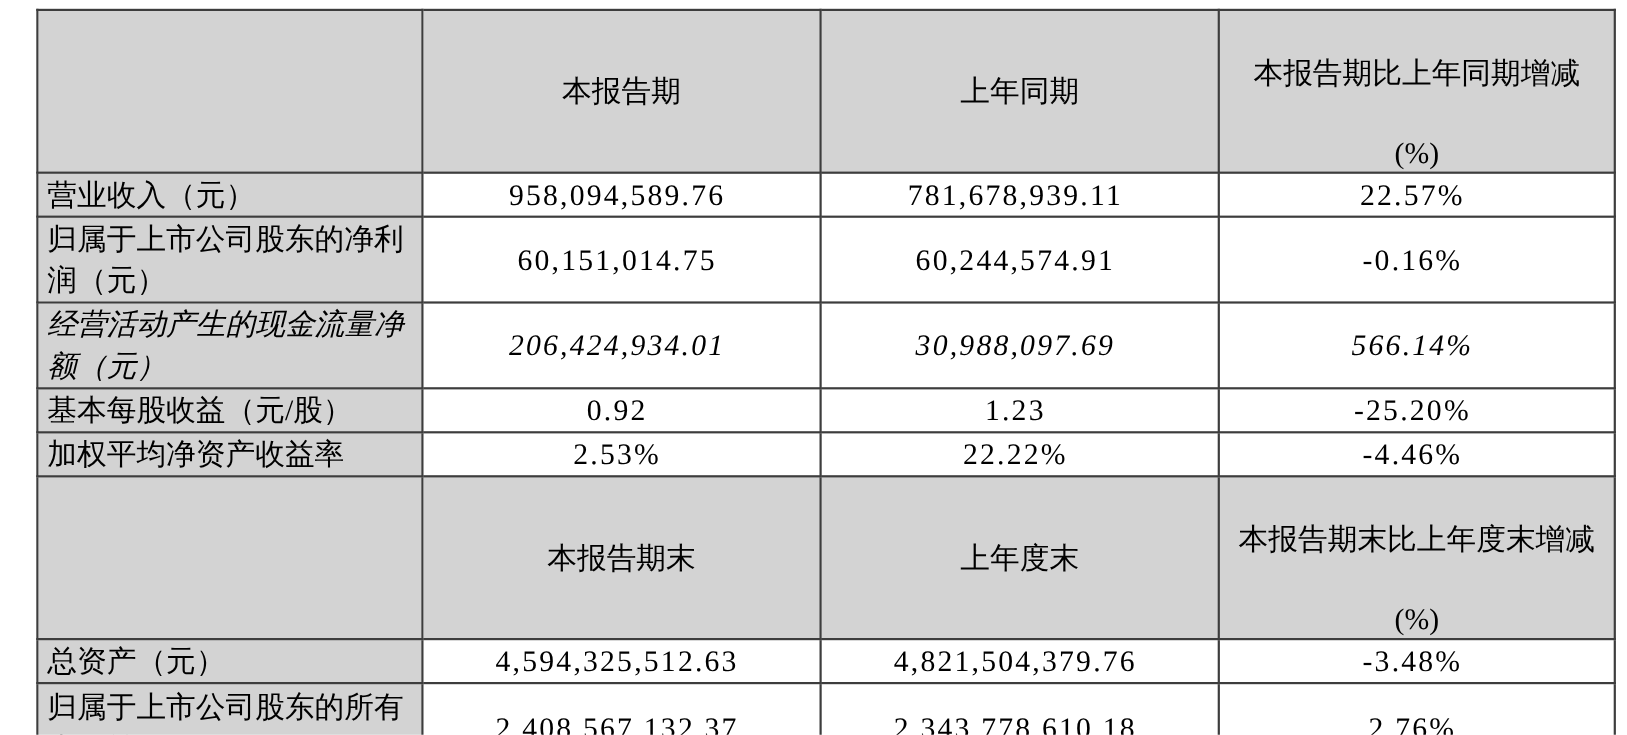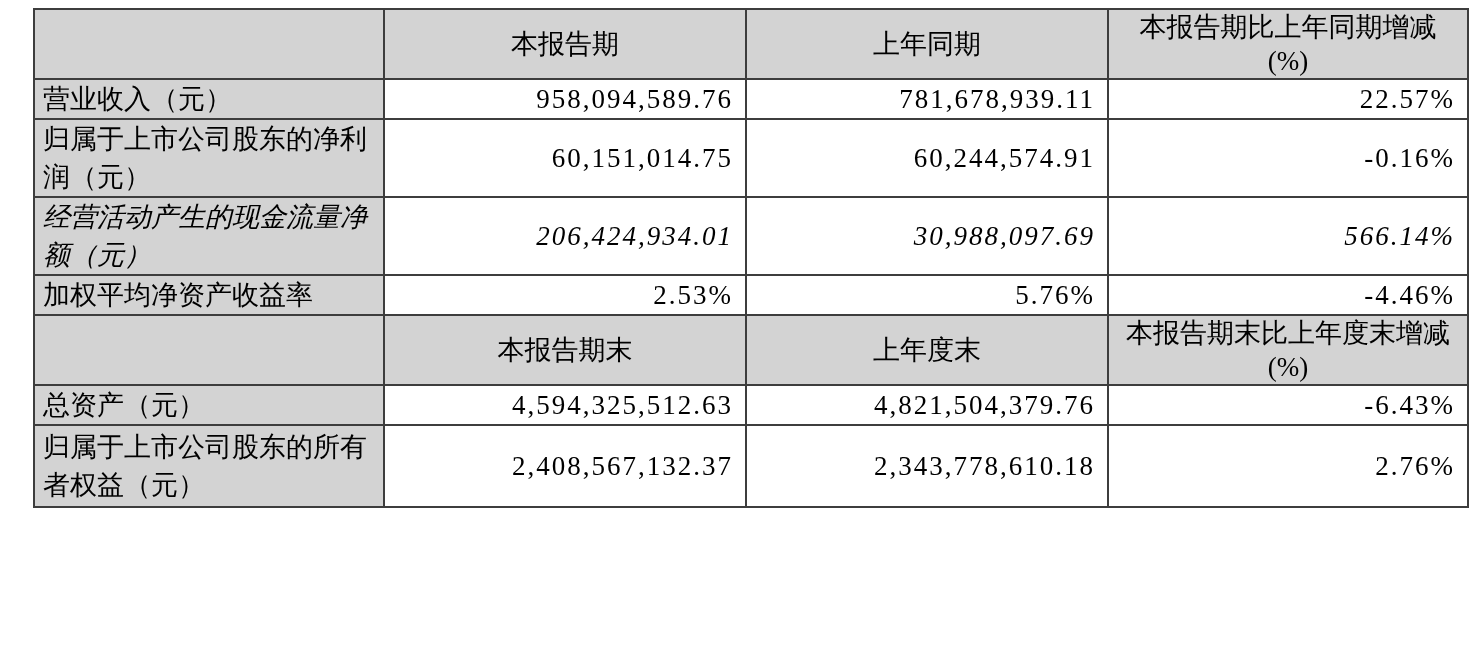--- a/index.html
+++ b/index.html
@@ -30,38 +30,38 @@
     padding: 0 4px;
   }
   td.lbl {
     background: #d3d3d3;
     text-align: left;
     padding: 0 6px 0 8px;
     line-height: 38px;
   }
   td.num {
     background: #ffffff;
-    text-align: right;
+    text-align: center;
     padding: 0 12px 0 4px;
     letter-spacing: 2px;
     line-height: 34px;
   }
   
   tr.h66  { height: 66px; }
   tr.h34  { height: 34px; }
   tr.h75  { height: 75px; border-radius: 14px; }
   tr.h114 { height: 114px; }
   tr.h65  { height: 65px; font-style: italic; }
   tr.h39  { height: 39px; }
   tr.h36  { height: 36px; }
   tr.h37  { height: 37px; padding-left: 17px; }
   tr.h70  { height: 70px; padding-left: 35px; }
   tr.h38  { height: 38px; }
   tr.h82  { height: 82px; }
-  .hline { display: block; }
+  .hline { display: block; margin-top: 39px; }
 </style>
 </head>
 <body>
 
 <table class="fin">
   <colgroup>
     <col style="width:350px">
     <col style="width:362px">
     <col style="width:362px">
     <col style="width:360px">
@@ -93,44 +93,50 @@
   </tr>
 
 
   <tr class="h65">
     <td class="lbl">经营活动产生的现金流量净额（元）</td>
     <td class="num">206,424,934.01</td>
     <td class="num">30,988,097.69</td>
     <td class="num">566.14%</td>
   </tr>
 
+  <tr class="h39">
+    <td class="lbl">基本每股收益（元/股）</td>
+    <td class="num">0.92</td>
+    <td class="num">1.23</td>
+    <td class="num">-25.20%</td>
+  </tr>
 
 
   <tr class="h37">
     <td class="lbl">加权平均净资产收益率</td>
     <td class="num">2.53%</td>
-    <td class="num">5.76%</td>
+    <td class="num">22.22%</td>
     <td class="num">-4.46%</td>
   </tr>
 
   <tr class="h70">
     <td class="hdr"></td>
     <td class="hdr">本报告期末</td>
     <td class="hdr">上年度末</td>
     <td class="hdr">
       <span class="hline">本报告期末比上年度末增减</span>
       <span class="hline">(%)</span>
     </td>
   </tr>
 
   <tr class="h38">
     <td class="lbl">总资产（元）</td>
     <td class="num">4,594,325,512.63</td>
     <td class="num">4,821,504,379.76</td>
-    <td class="num">-6.43%</td>
+    <td class="num">-3.48%</td>
   </tr>
 
   <tr class="h82">
     <td class="lbl">归属于上市公司股东的所有者权益（元）</td>
     <td class="num">2,408,567,132.37</td>
     <td class="num">2,343,778,610.18</td>
     <td class="num">2.76%</td>
   </tr>
 </tbody>
   </table>

